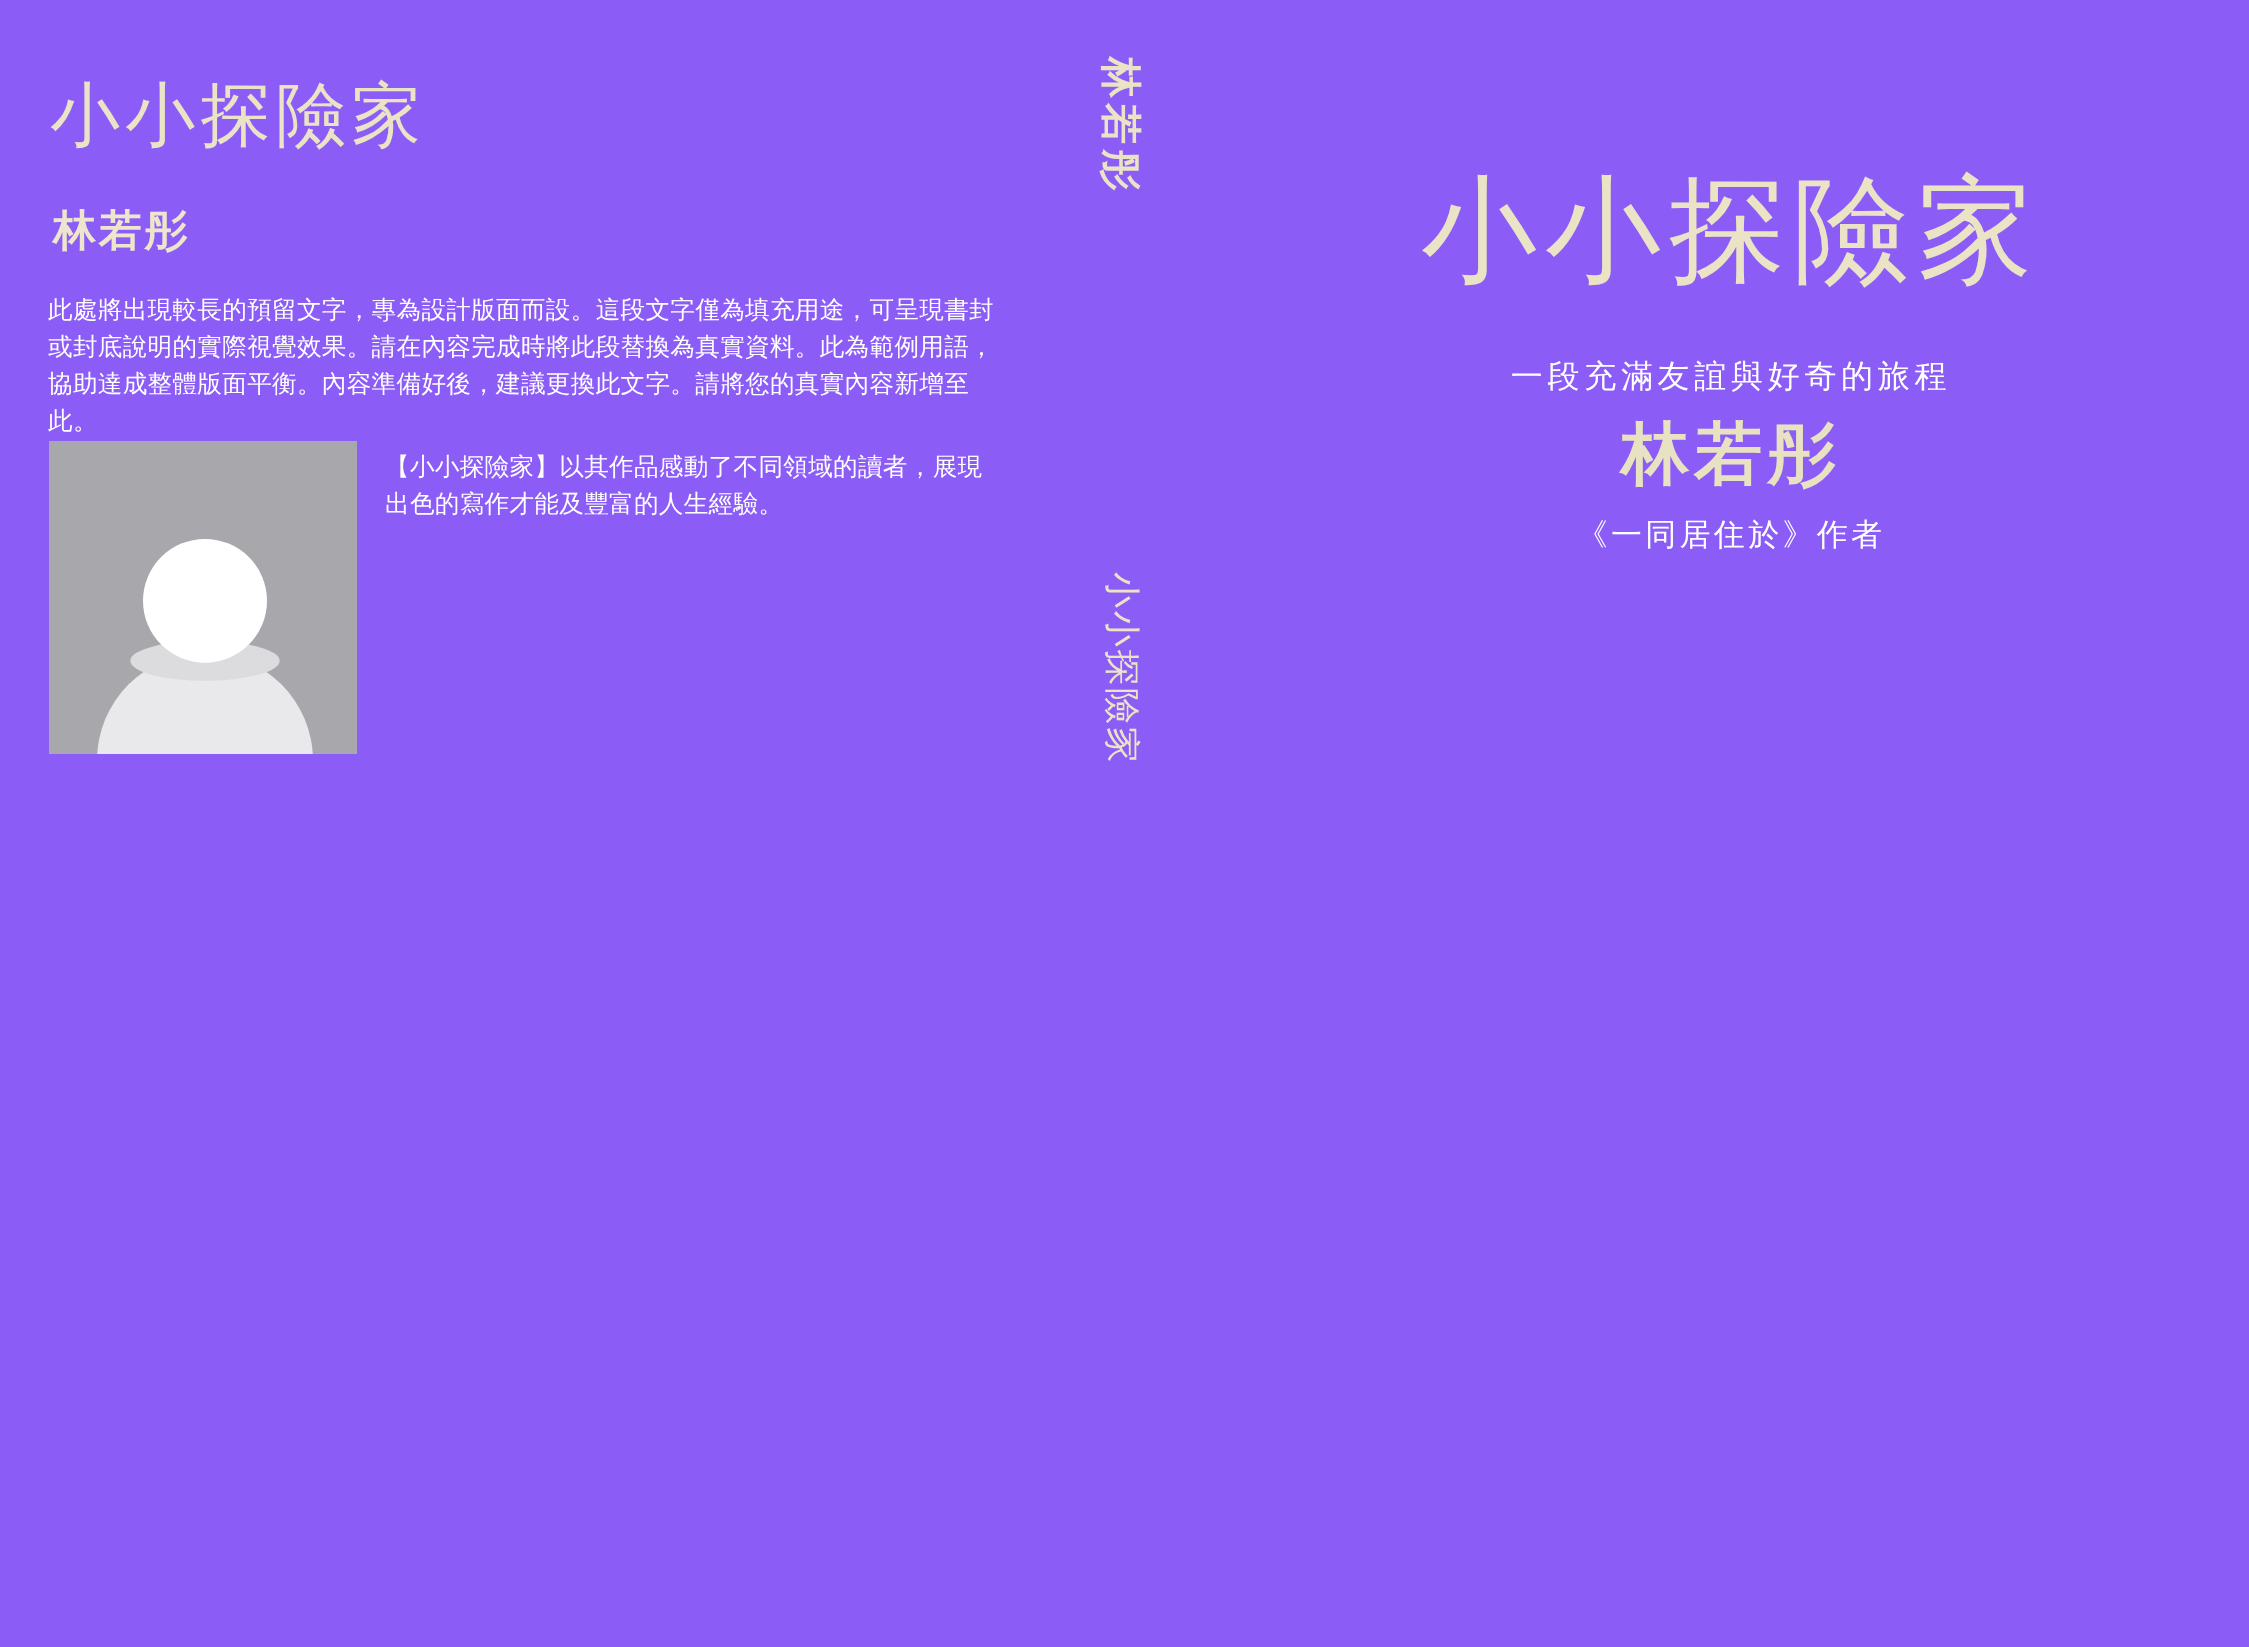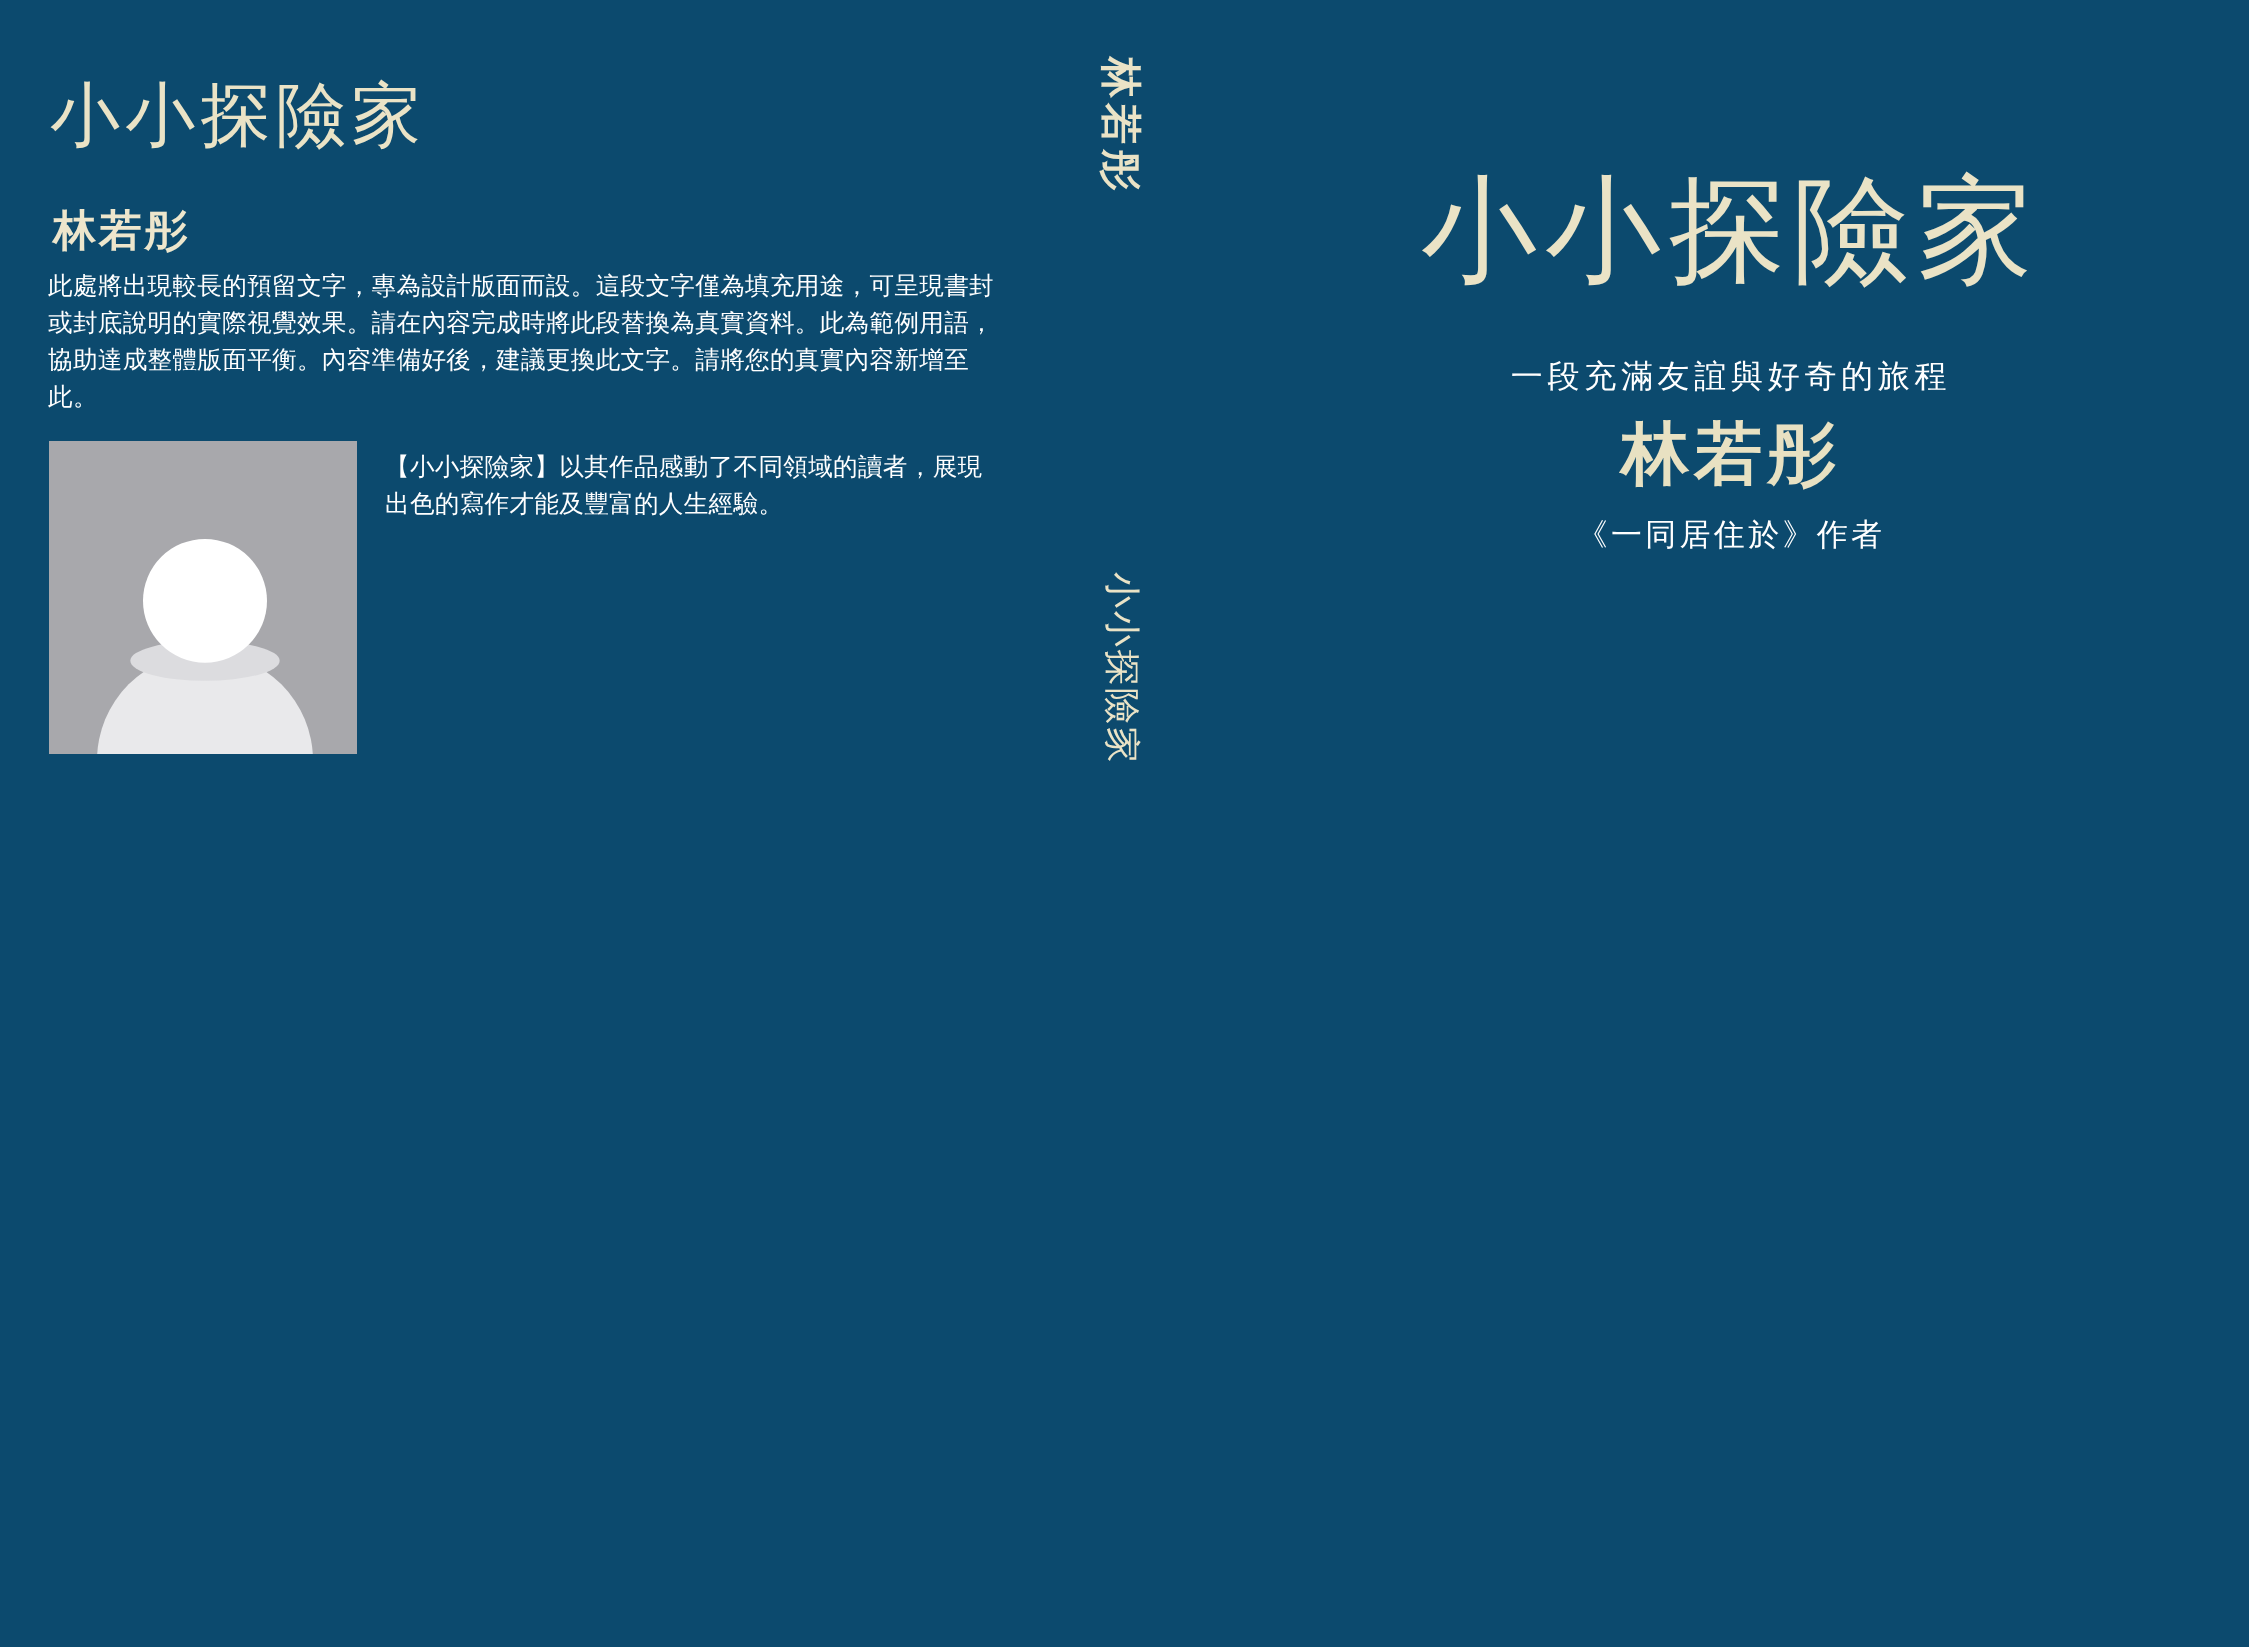--- a/index.html
+++ b/index.html
@@ -4,21 +4,21 @@
 <style>
   html, body {
     margin: 0;
     padding: 0;
     background: #000000;
   }
   #cover {
     position: relative;
     width: 2250px;
     height: 1648px;
-    background: #0c4a6e;
+    background: #8b5cf6;
     overflow: hidden;
   }
   .hand   { font-family: cursive; }
   .serifzh{ font-family: "Liberation Serif", serif; }
   .sanszh { font-family: "Liberation Sans", sans-serif; }
 
   
   .back-title {
     position: absolute;
     left: 50px; top: 67px;
@@ -32,21 +32,21 @@
     position: absolute;
     left: 53px; top: 202px;
     font-size: 43px;
     font-weight: 600;
     letter-spacing: 2.7px;
     color: #EDE6CC;
     white-space: nowrap;
   }
   .back-desc {
     position: absolute;
-    left: 48px; top: 267px;
+    left: 48px; top: 291px;
     width: 969px;
     margin: 0;
     font-size: 24.6px;
     line-height: 37px;
     letter-spacing: 0.3px;
     color: #FFFFFF;
   }
   .photo {
     position: absolute;
     left: 49px; top: 441px;

